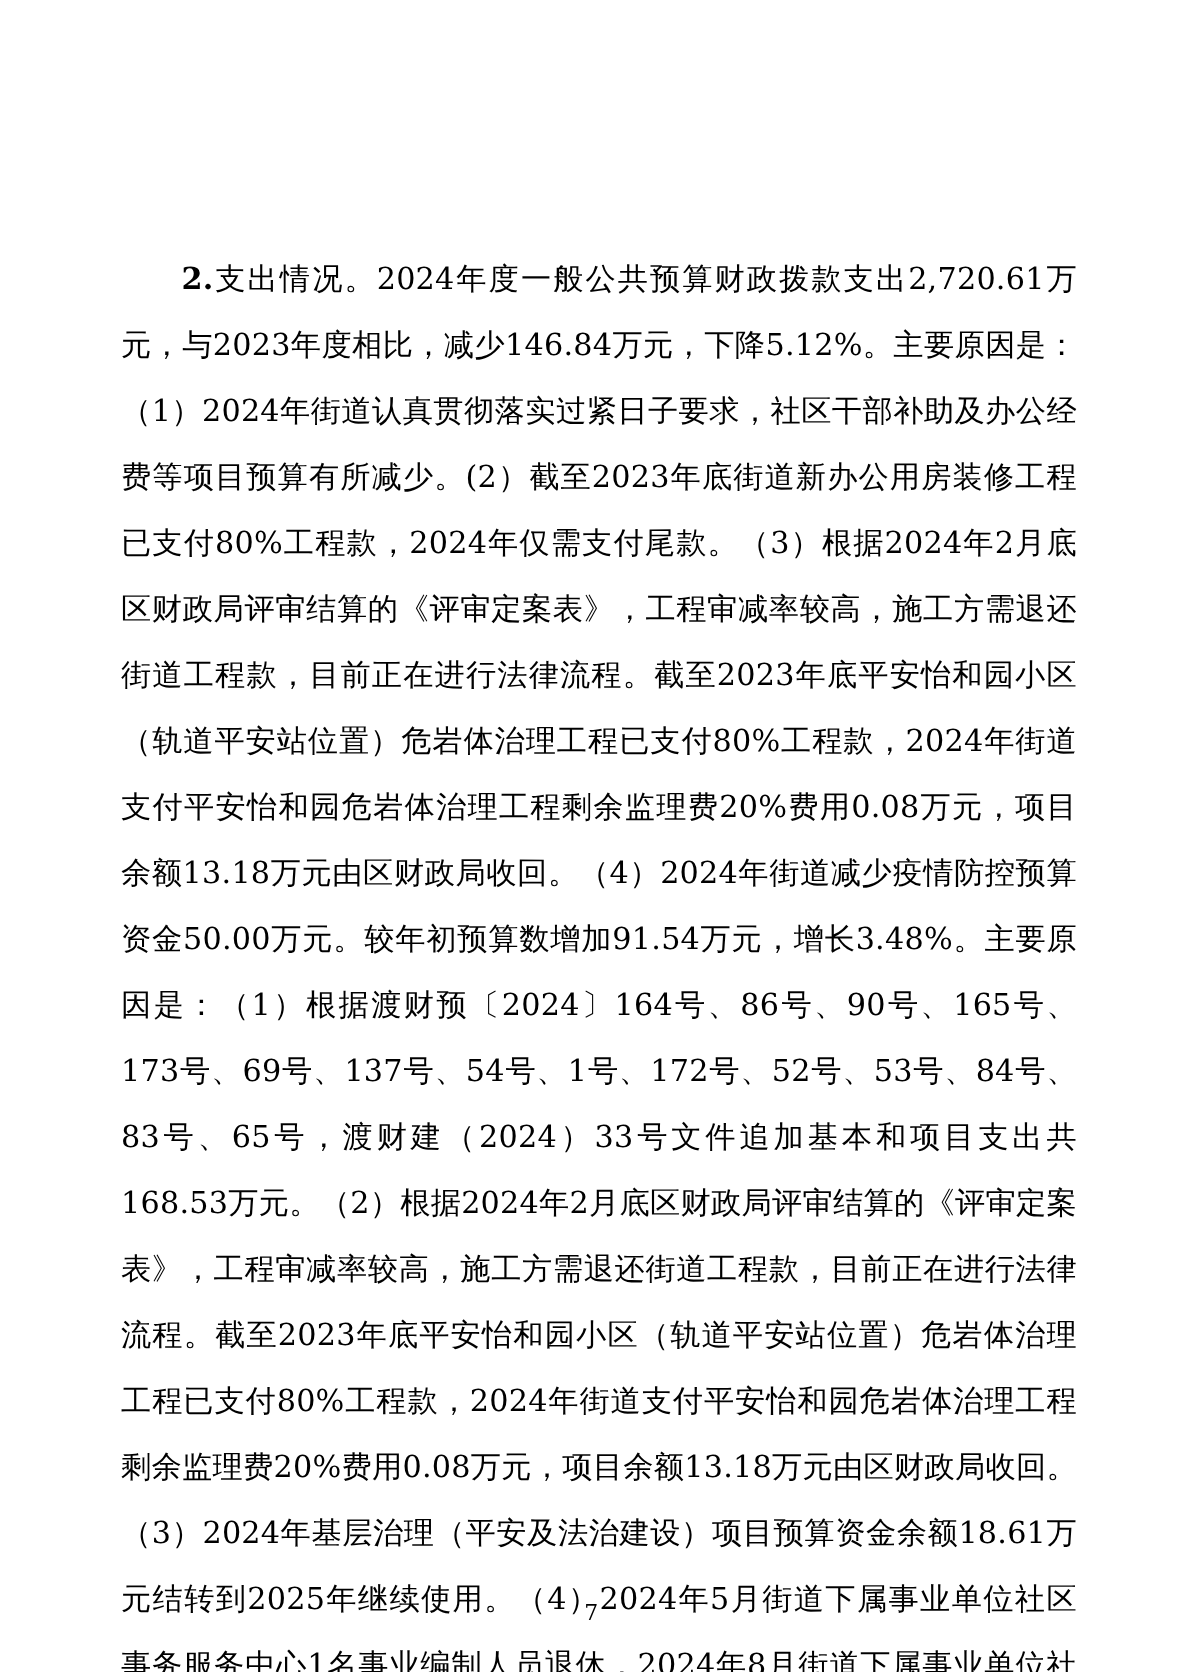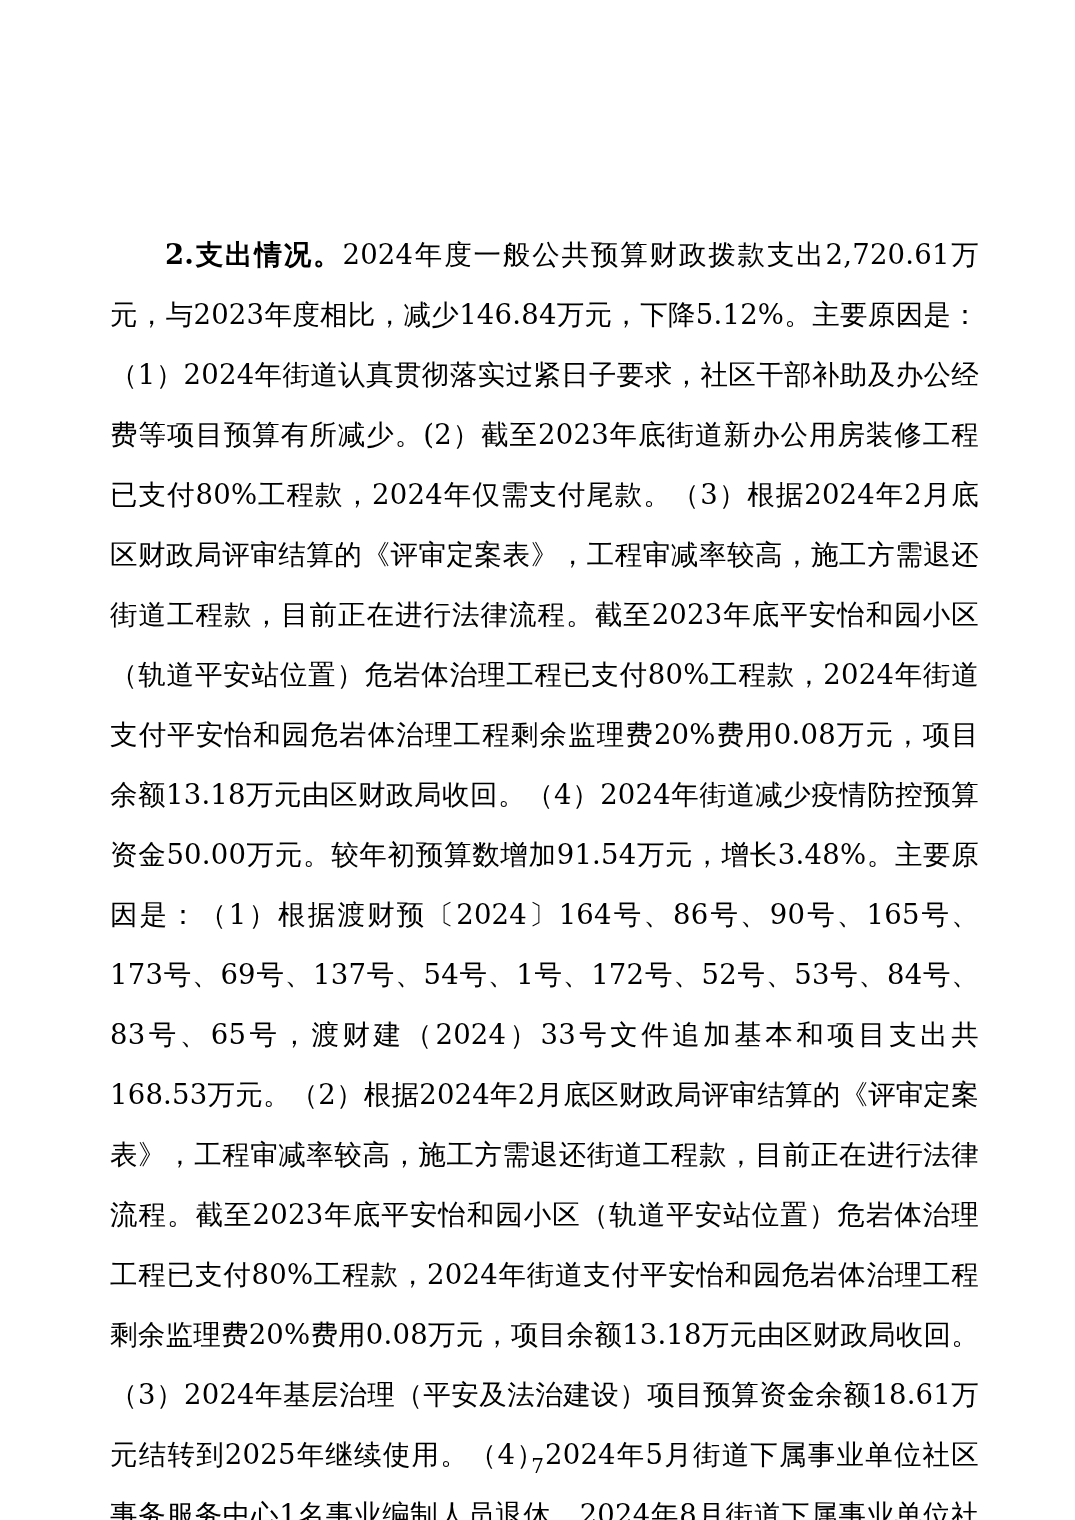--- a/index.html
+++ b/index.html
@@ -31,21 +31,21 @@
     white-space: pre-wrap;
   }
   .para {
     text-indent: 2em;
     margin: 0;
   }
   .lead-num {
     font-weight: bold;
   }
   .lead-title {
-    font-weight: bold;
+    font-weight: normal;
   }
   .page-number {
     position: absolute;
     left: 0;
     right: 0;
     bottom: 42px;
     text-align: center;
     font-size: 20px;
     font-family: "DejaVu Serif", "Liberation Serif", serif;
     color: #000000;

